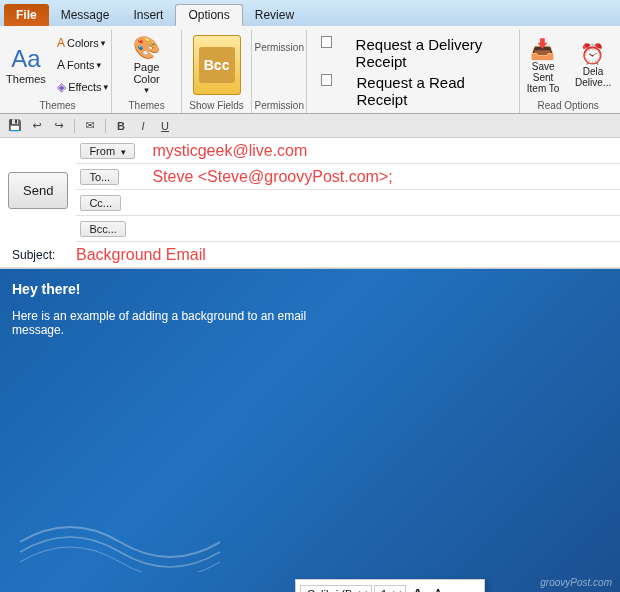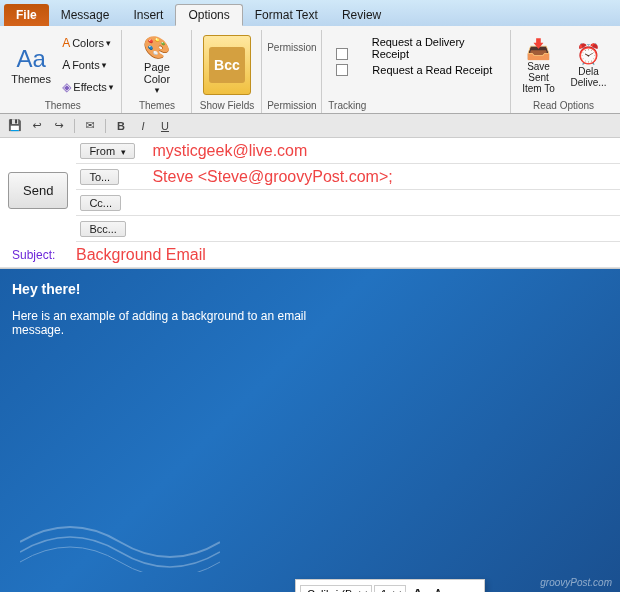--- a/index.html
+++ b/index.html
@@ -109,23 +109,23 @@
 
     .tracking-group {
       display: flex;
       flex-direction: column;
       gap: 4px;
       padding: 4px 8px;
       min-width: 160px;
     }
     .tracking-item {
       display: flex;
-      align-items: flex-end;
+      align-items: flex-start;
       gap: 24px;
-      font-size: 11px;
+      font-size: 15px;
     }
     .checkbox-fake {
       width: 12px; height: 12px;
       border: 1px solid #888;
       background: white;
     }
 
     
     .quick-access {
       background: #e8e8e8;
@@ -192,21 +192,21 @@
     .field-input {
       flex: 1;
       padding: 2px 4px;
       font-size: 16px;
       color: #ef4444;
       border: none;
       outline: none;
     }
     .subject-label {
       font-size: 12px;
-      color: #6d28d9;
+      color: #0f172a;
       padding-left: 12px;
       width: 72px;
       flex-shrink: 0;
     }
 
     
     .email-body {
       background: #1a5fa8;
       background: linear-gradient(135deg, #1a5fa8 0%, #2272c0 40%, #1a5090 100%);
       min-height: 220px;
@@ -300,21 +300,20 @@
 </head>
 <body>
 
 <div class="main-container">
 
   <div class="ribbon-tabs">
     <div class="ribbon-tab file">File</div>
     <div class="ribbon-tab">Message</div>
     <div class="ribbon-tab">Insert</div>
     <div class="ribbon-tab active">Options</div>
-    <div class="ribbon-tab">Format Text</div>
     <div class="ribbon-tab">Review</div>
   </div>
 
   <div class="ribbon">
 
     <div class="ribbon-group" style="min-width:100px;">
       <div class="ribbon-buttons-row">
         <div class="ribbon-btn-large">
           <div style="font-size:24px; color:#3070c0;">Aa</div>
           <div style="font-size:11px;">Themes</div>

